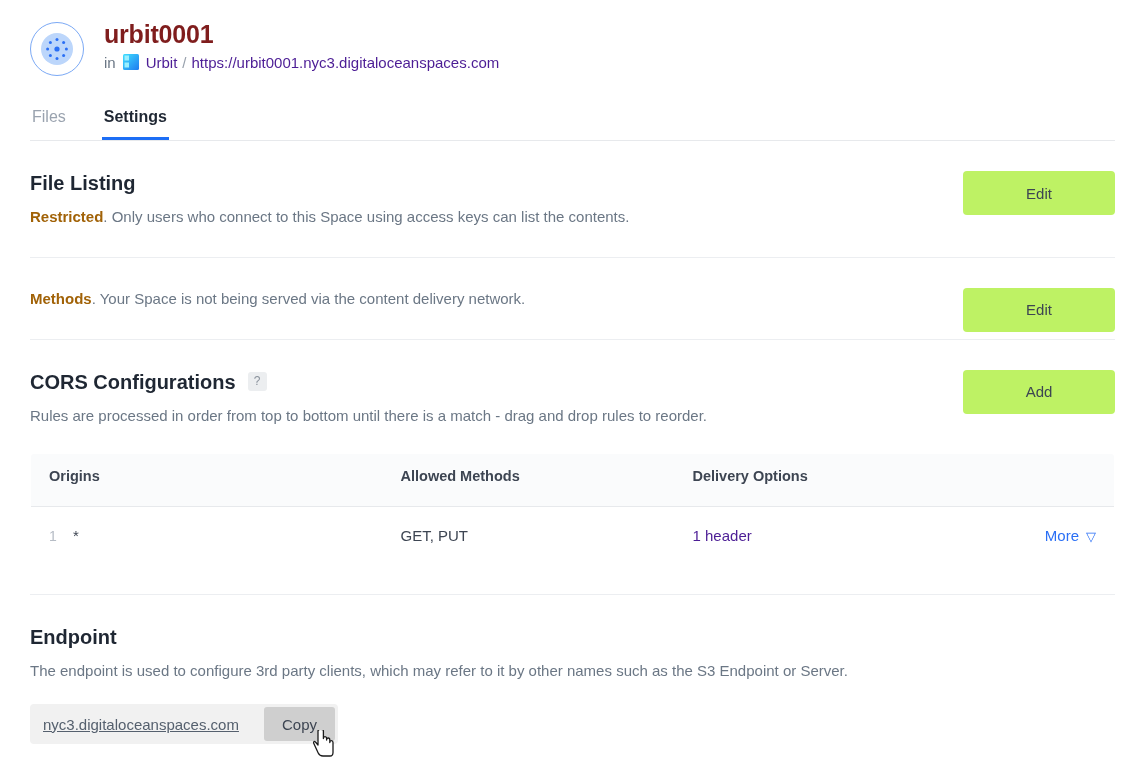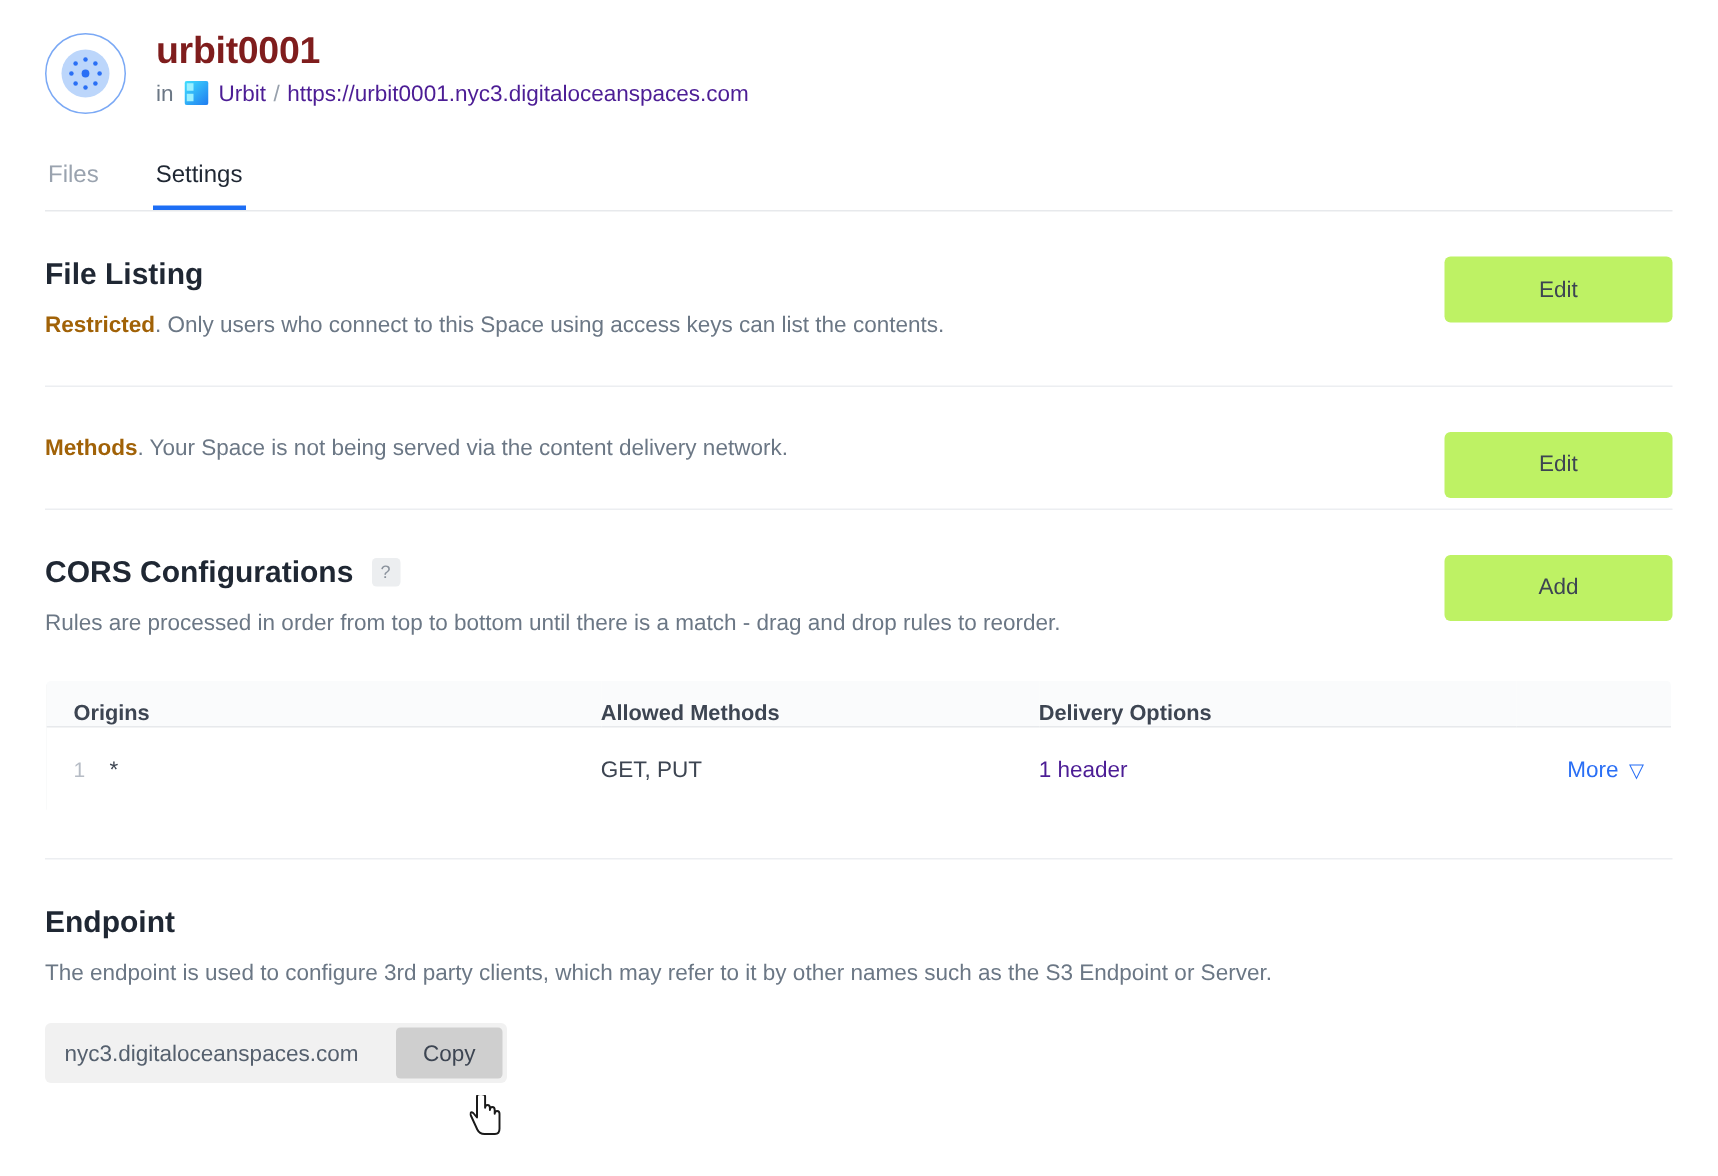--- a/index.html
+++ b/index.html
@@ -78,21 +78,21 @@
     font-size: 16px;
     padding: 0 2px 12px 2px;
     margin-right: 34px;
     color: #9aa3af;
     cursor: pointer;
     border-bottom: 3px solid transparent;
     line-height: 1;
   }
   .tab.active {
     color: #1f2733;
-    font-weight: normal;
+    font-weight: bold;
     border-bottom-color: #1d6ef5;
   }
   .tabs-rule {
     height: 1px;
     background: #e7e9ec;
     margin: 0 30px 0 30px;
   }
 
   
   .content { padding: 0 30px; }
@@ -156,21 +156,21 @@
     overflow: hidden;
     width: 100%;
     border-collapse: collapse;
   }
   .cors-table th {
     background: #fafbfc;
     text-align: left;
     font-size: 14.5px;
     font-weight: bold;
     color: #3d4552;
-    padding: 14px 0 0 0;
+    padding: 14px 0 22px 0;
     border-bottom: 1px solid #e7e9ec;
   }
   .cors-table td {
     font-size: 15px;
     color: #3d4552;
     padding: 20px 0 20px 0;
     vertical-align: middle;
   }
   .col-origins { width: 370px; padding-left: 18px !important; }
   .col-methods { width: 292px; }
@@ -200,20 +200,21 @@
     height: 40px;
     overflow: hidden;
   }
   .endpoint-value {
     display: flex;
     align-items: center;
     padding: 0 22px 0 13px;
     font-size: 15px;
     color: #55606e;
     white-space: nowrap;
+    text-decoration: underline;
   }
   .copy-btn {
     background: #cfcfcf;
     border: none;
     font-family: "Liberation Sans", sans-serif;
     font-size: 15px;
     color: #3d4552;
     padding: 0 18px;
     cursor: pointer;
     border-radius: 3px;

